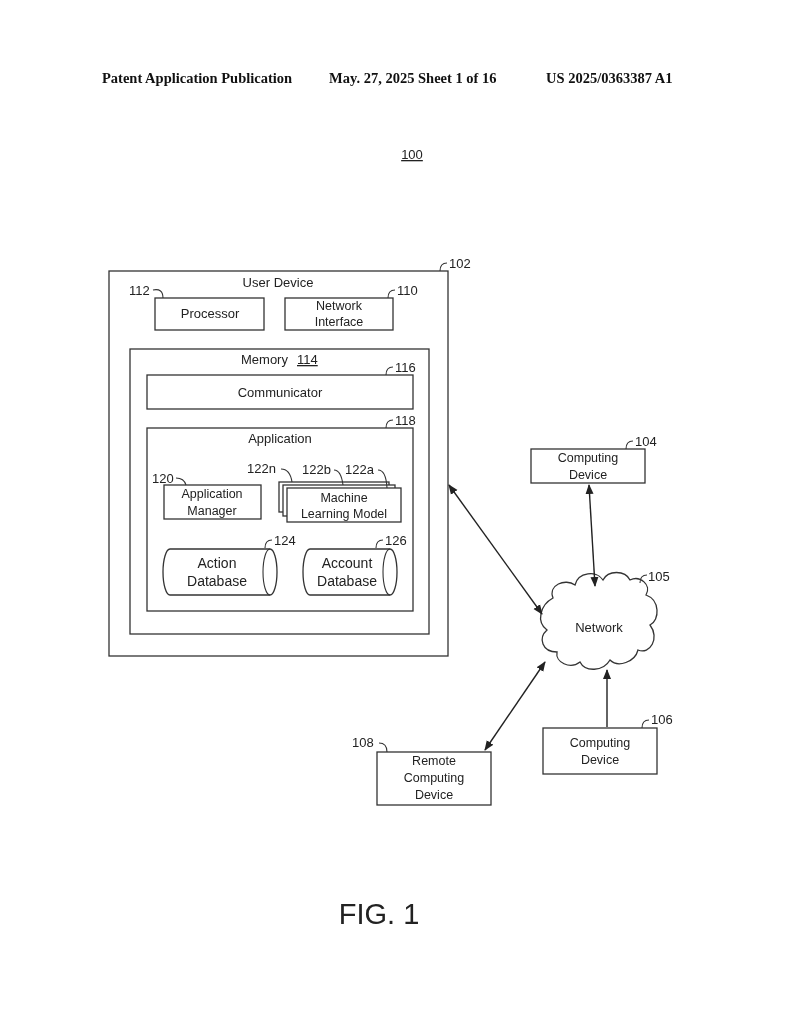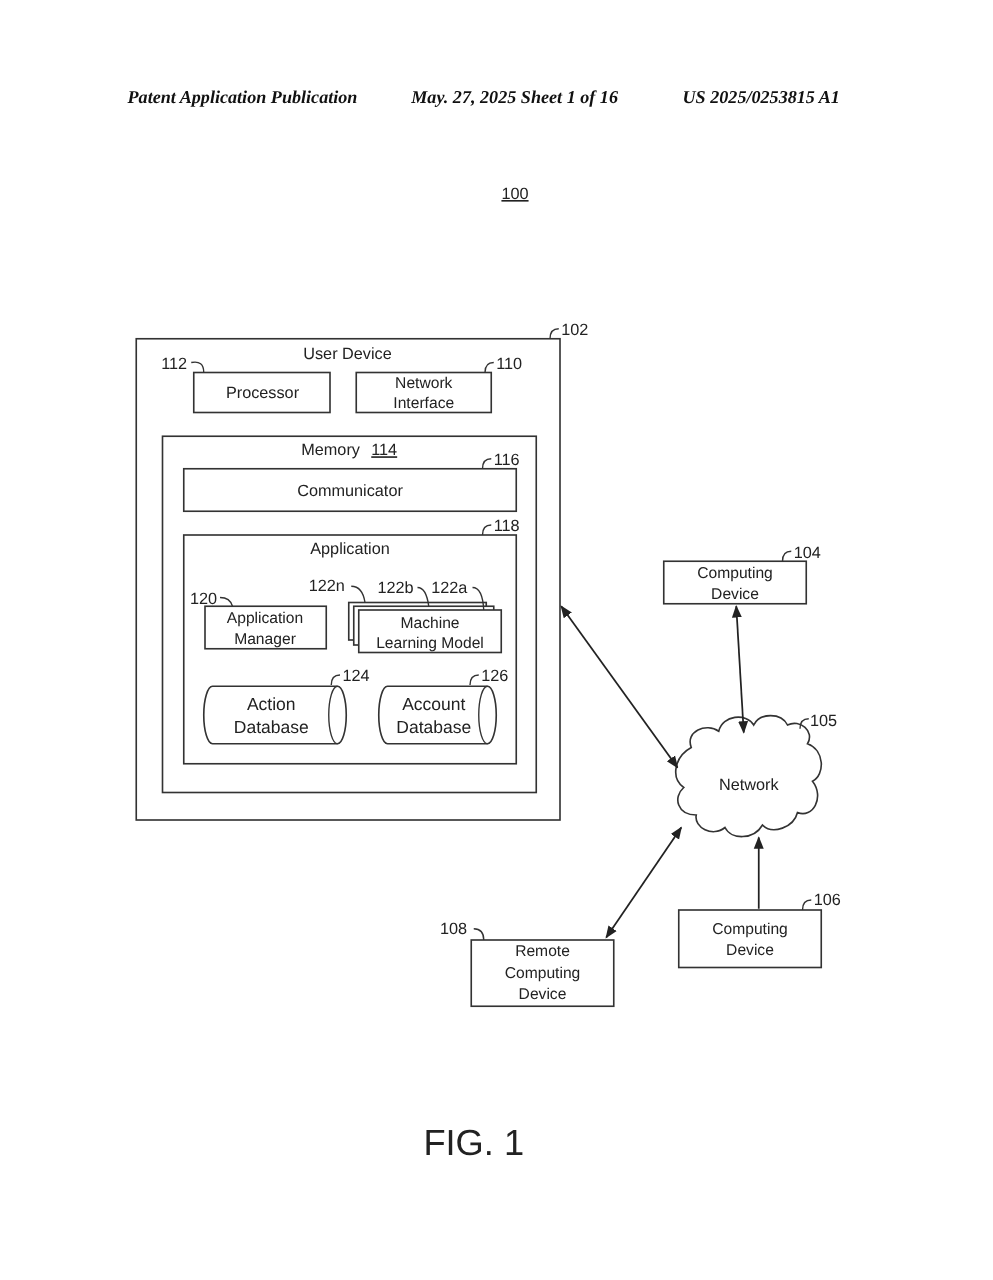--- a/index.html
+++ b/index.html
@@ -1,29 +1,29 @@
 <!DOCTYPE html>
 <html><head>
 <meta charset="utf-8">
 <style>
   html, body { margin:0; padding:0; background:#ffffff; }
   body { width:794px; height:1024px; position:relative; overflow:hidden; }
-  .hdr { position:absolute; top:70px; font-family:"Liberation Serif", serif; font-weight:bold; font-size:14.5px; color:#111; white-space:nowrap;font-style:italic; }
+  .hdr { position:absolute; top:70px; font-family:"Liberation Serif", serif; font-weight:bold; font-size:14.5px; color:#111; white-space:nowrap; }
   svg { position:absolute; left:0; top:0; }
   svg text { font-family:"Liberation Sans", sans-serif; fill:#222; }
   .box { fill:#fff; stroke:#333; stroke-width:1.3; }
   .lead { fill:none; stroke:#333; stroke-width:1.1; }
   .conn { stroke:#222; stroke-width:1.4; fill:none; }
 </style>
 </head>
 <body>
 
 <div class="hdr" style="left:102px;">Patent Application Publication</div>
 <div class="hdr" style="left:329px;">May. 27, 2025  Sheet 1 of 16</div>
-<div class="hdr" style="left:546px;">US 2025/0253815 A1</div>
+<div class="hdr" style="left:546px;">US 2025/0363387 A1</div>
 
 <svg width="794" height="1024" viewBox="0 0 794 1024">
   <defs>
     <marker id="ah" markerWidth="10" markerHeight="10" refX="9" refY="5" orient="auto-start-reverse" markerUnits="userSpaceOnUse">
       <path d="M0,1 L10,5 L0,9 Z" fill="#222"></path>
     </marker>
   </defs>
 
   <text x="412" y="159" font-size="13" text-anchor="middle" text-decoration="underline">100</text>
 

